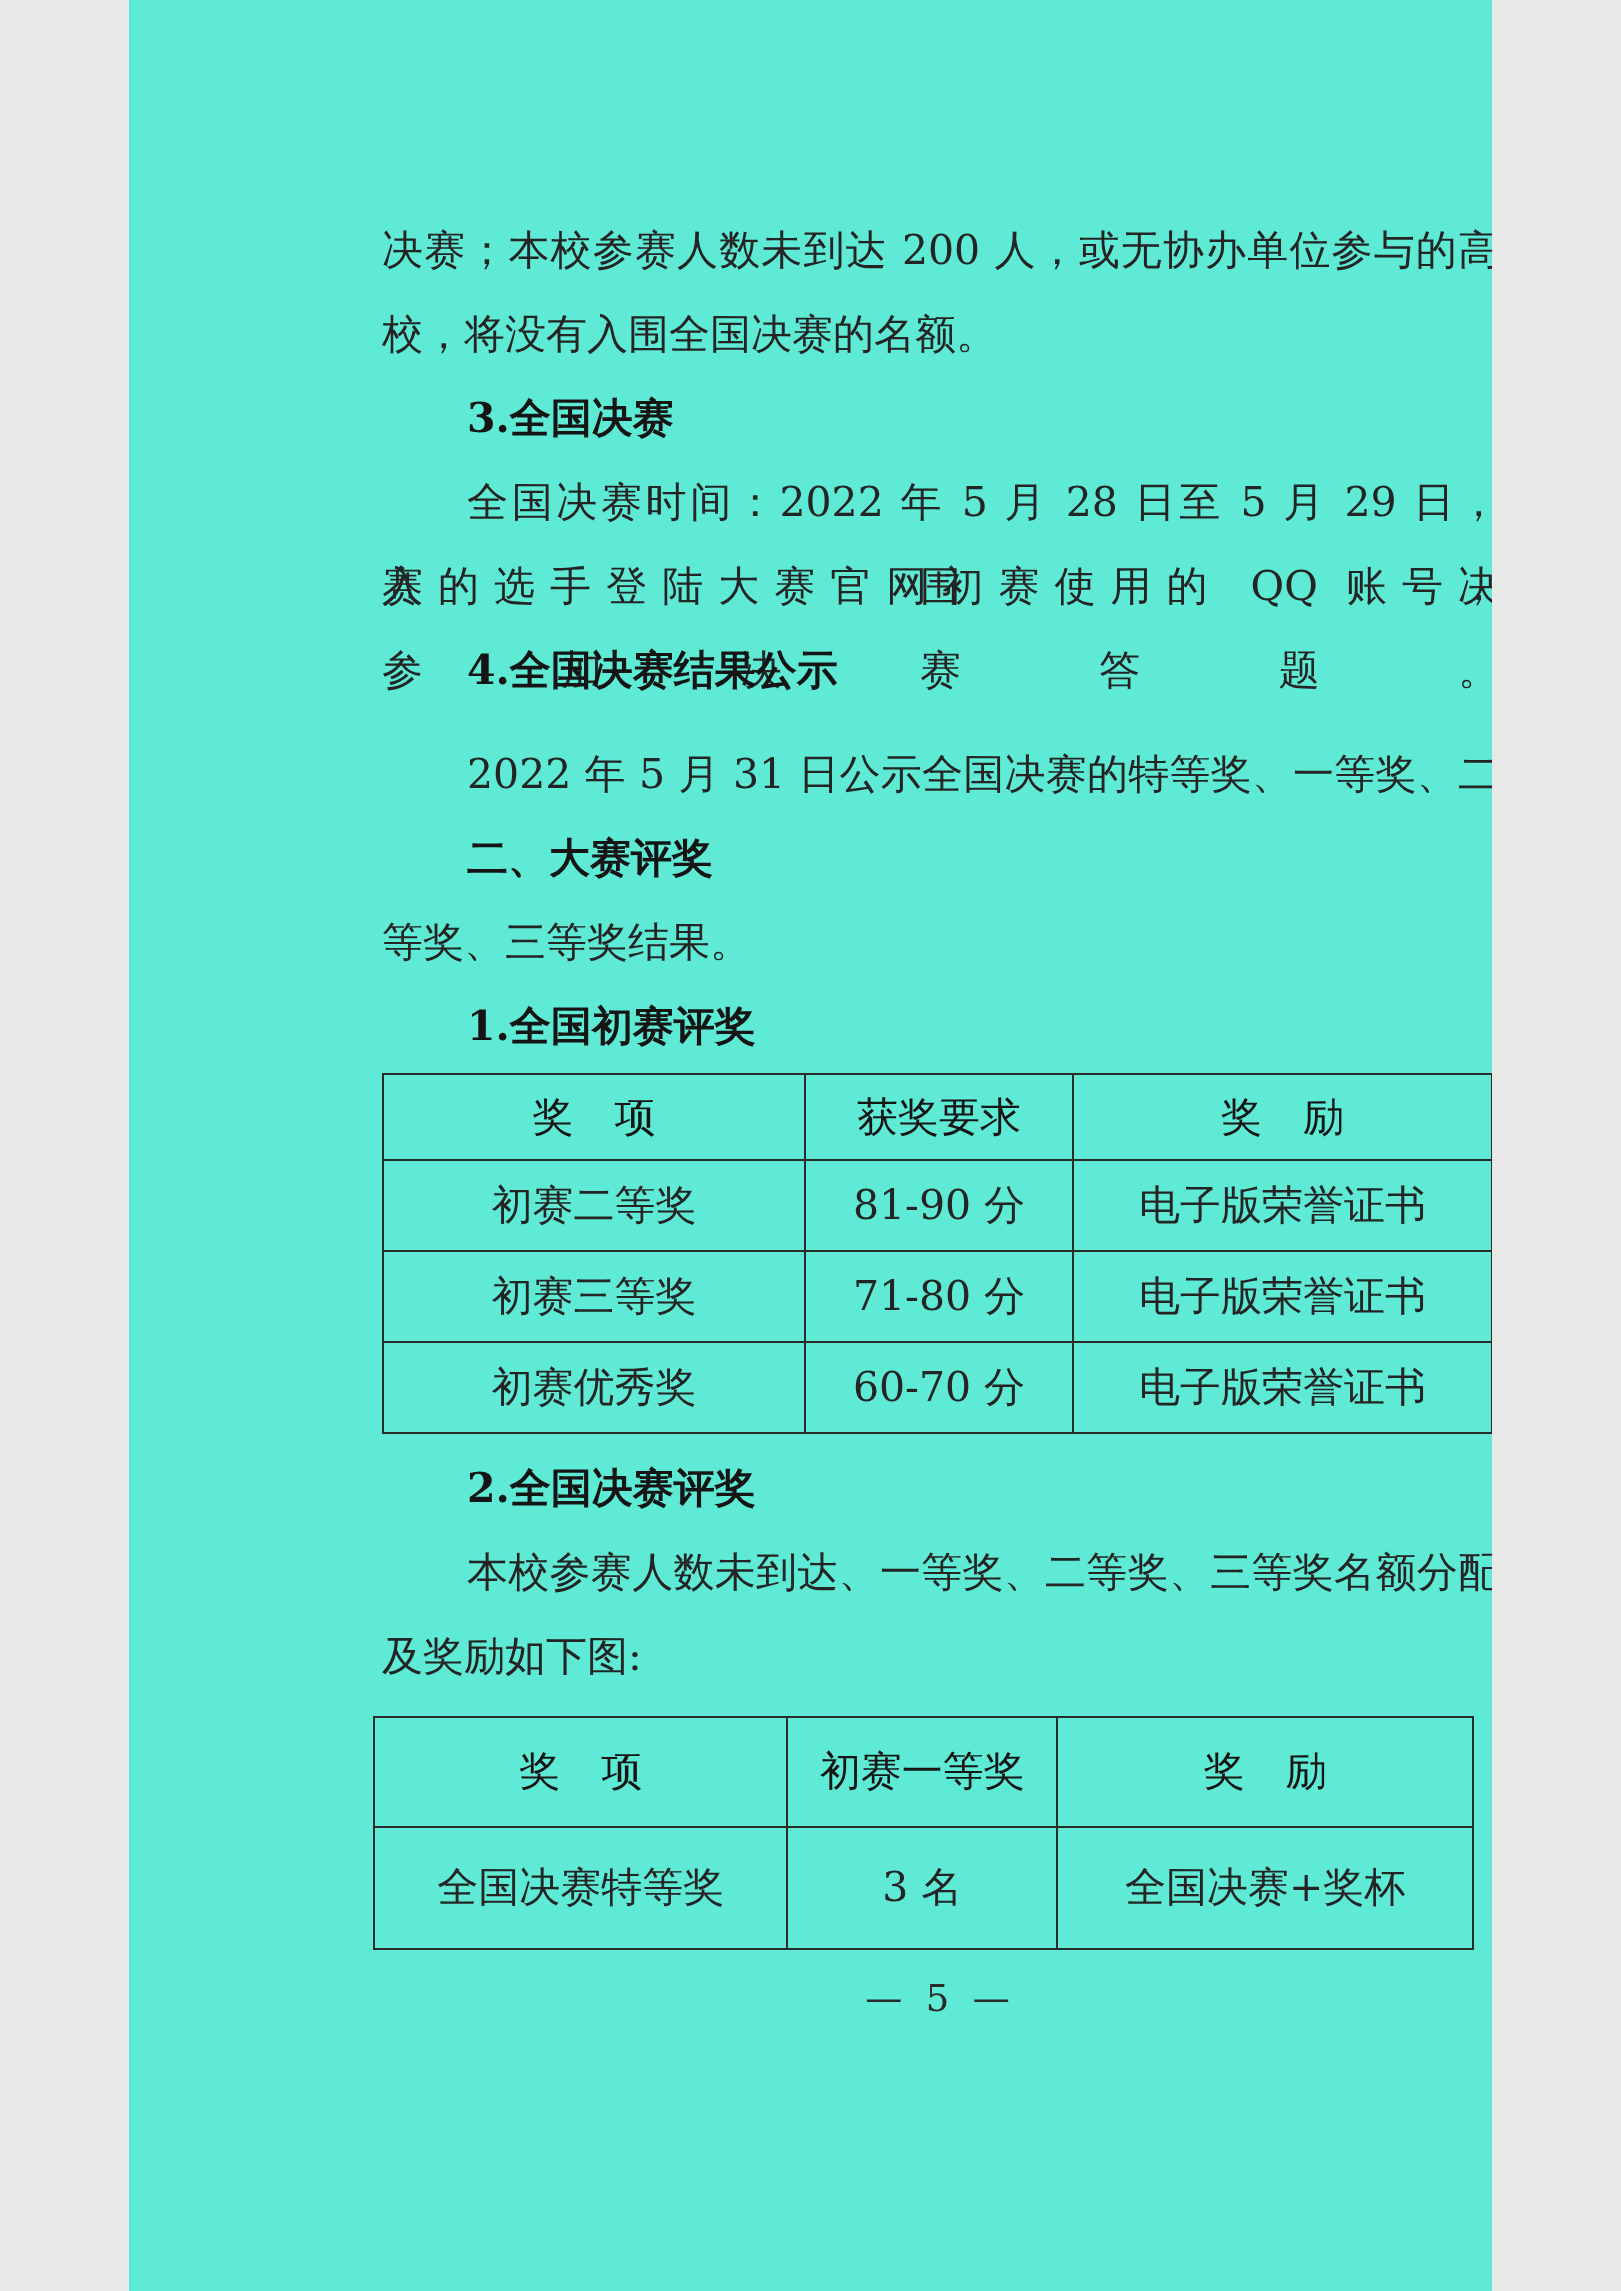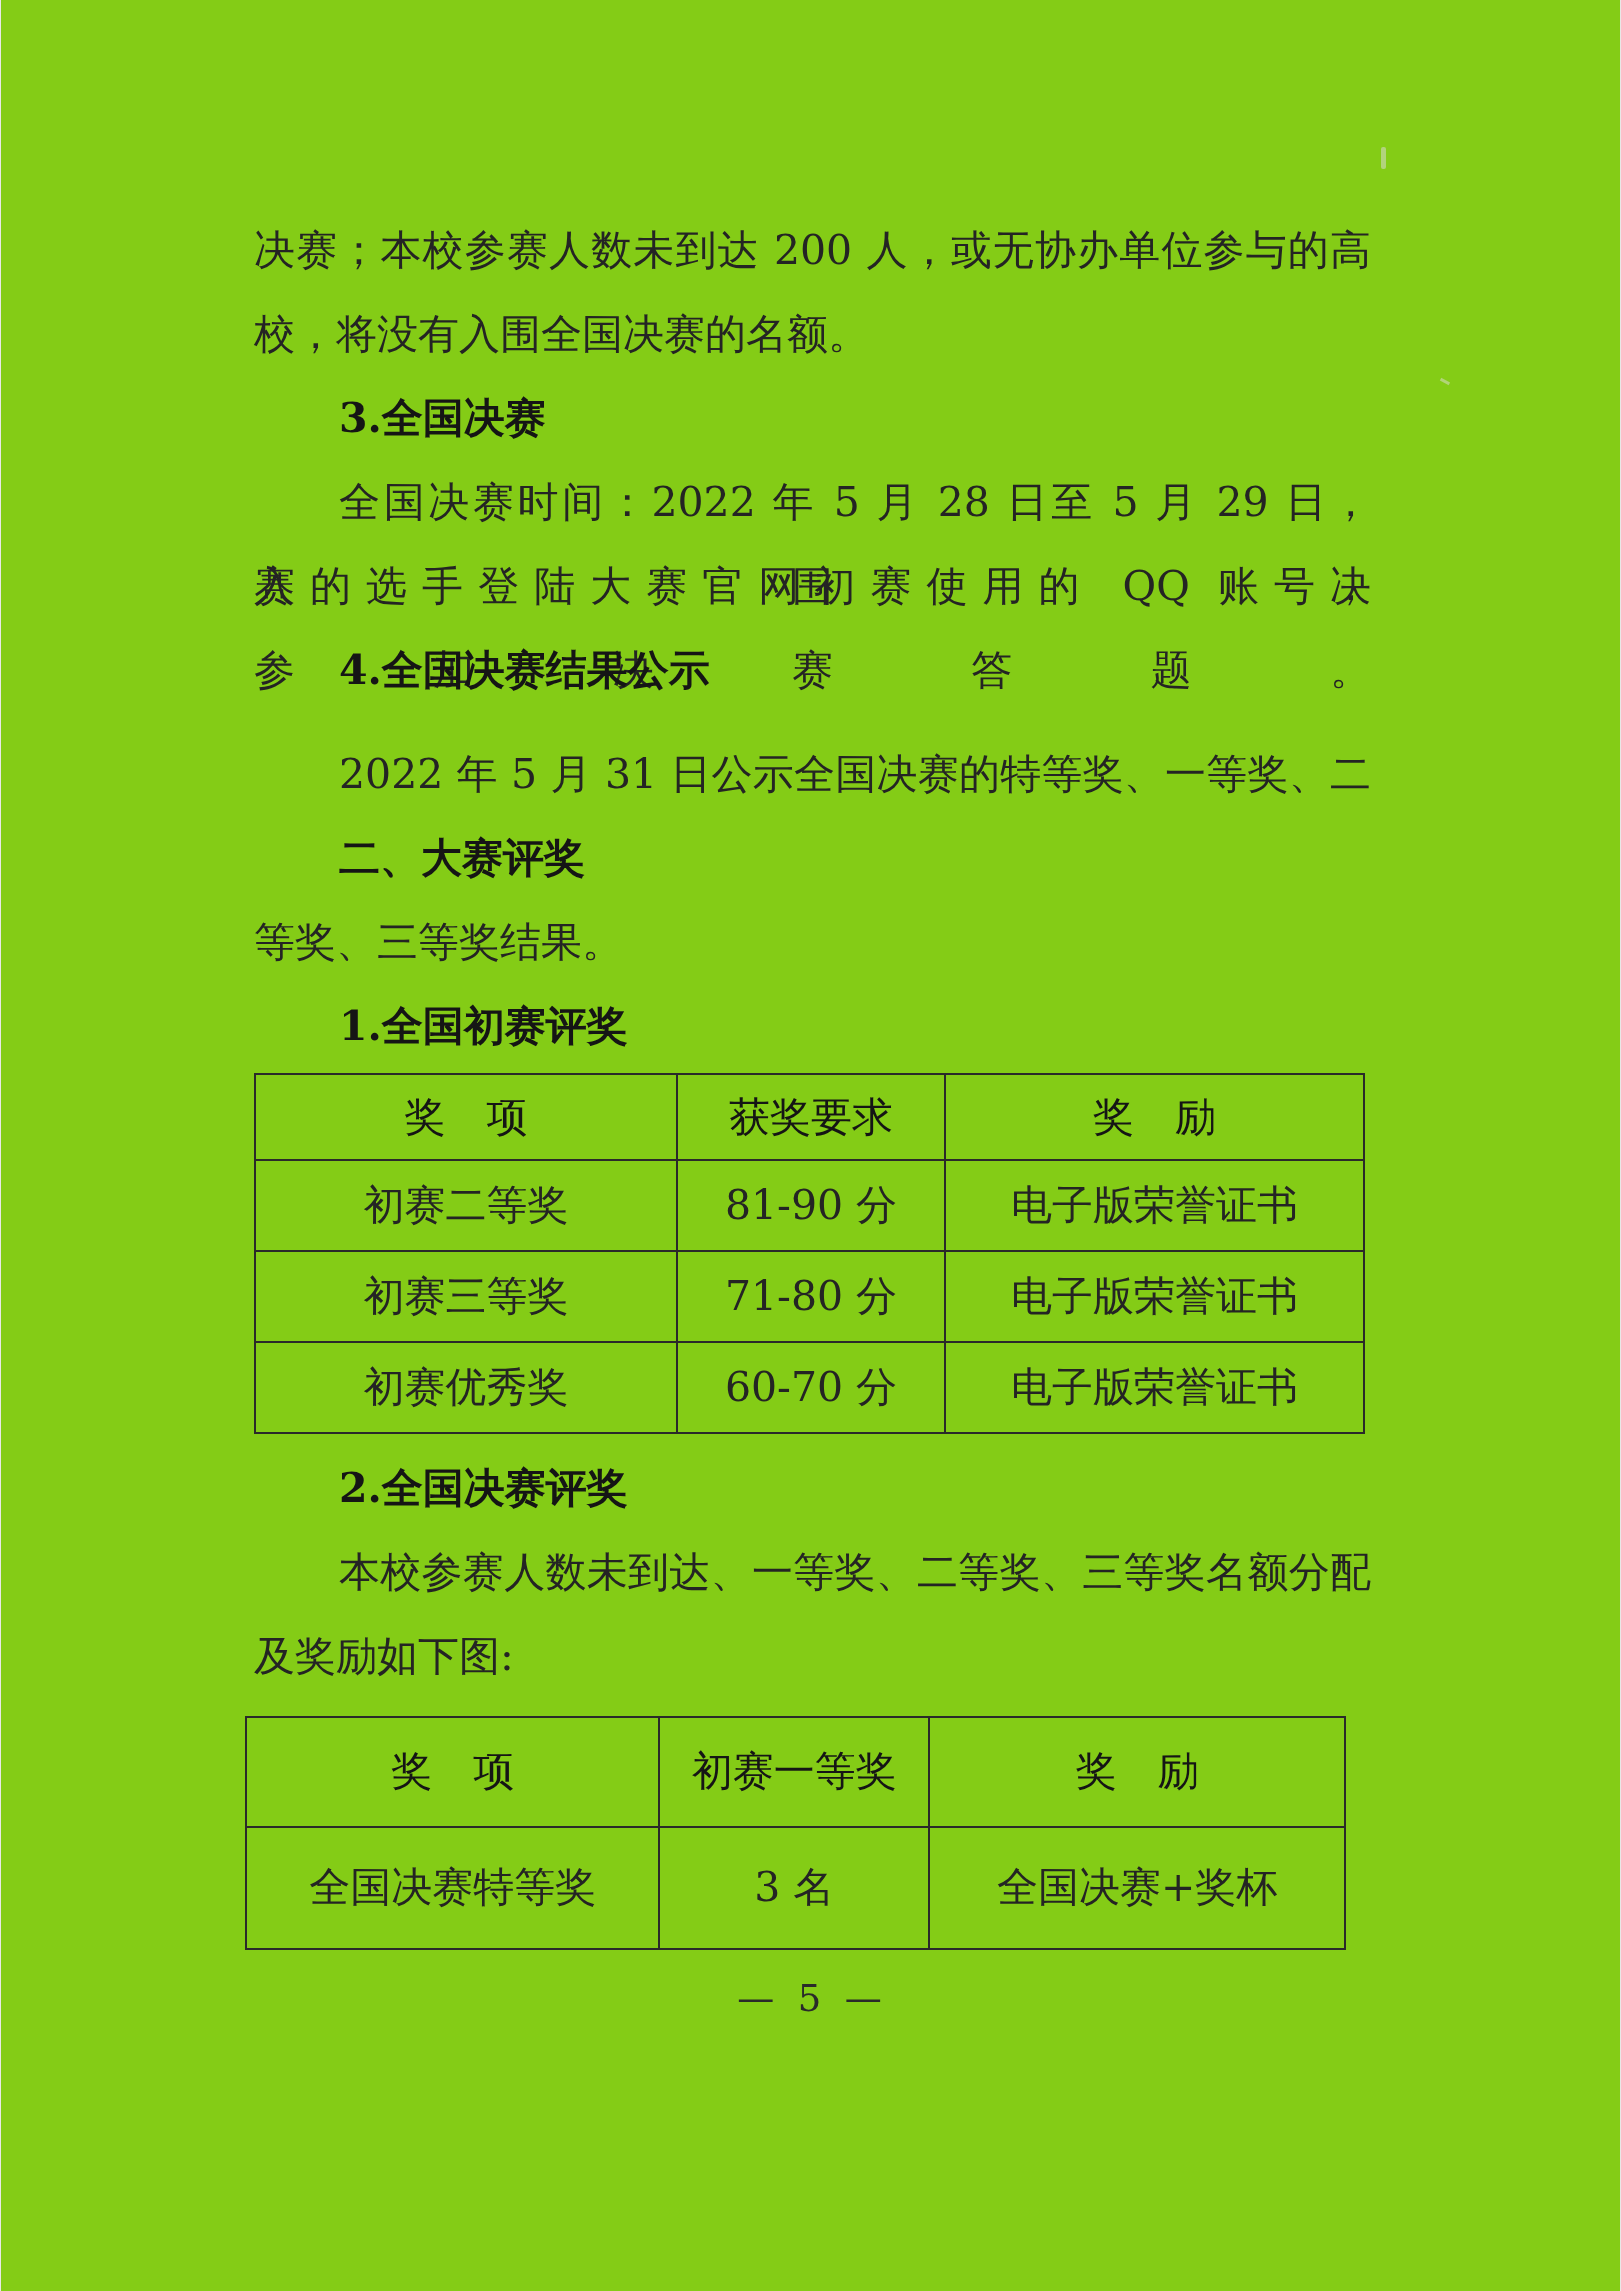--- a/index.html
+++ b/index.html
@@ -2,24 +2,24 @@
 <html><head>
 <meta charset="utf-8">
 <style>
   html, body {
     margin: 0;
     padding: 0;
     background: #e8e8e6;
   }
   .page {
     position: relative;
-    width: 1619px;
+    width: 1363px;
     height: 2292px;
     margin: 0 auto;
-    background: #84cc16;
+    background: #5eead4;
     overflow: hidden;
     font-family: "DejaVu Serif", "Liberation Serif", serif;
     color: #242424;
   }
   .content {
     position: absolute;
     top: 208px;
     left: 253px;
     width: 1117px;
   }

